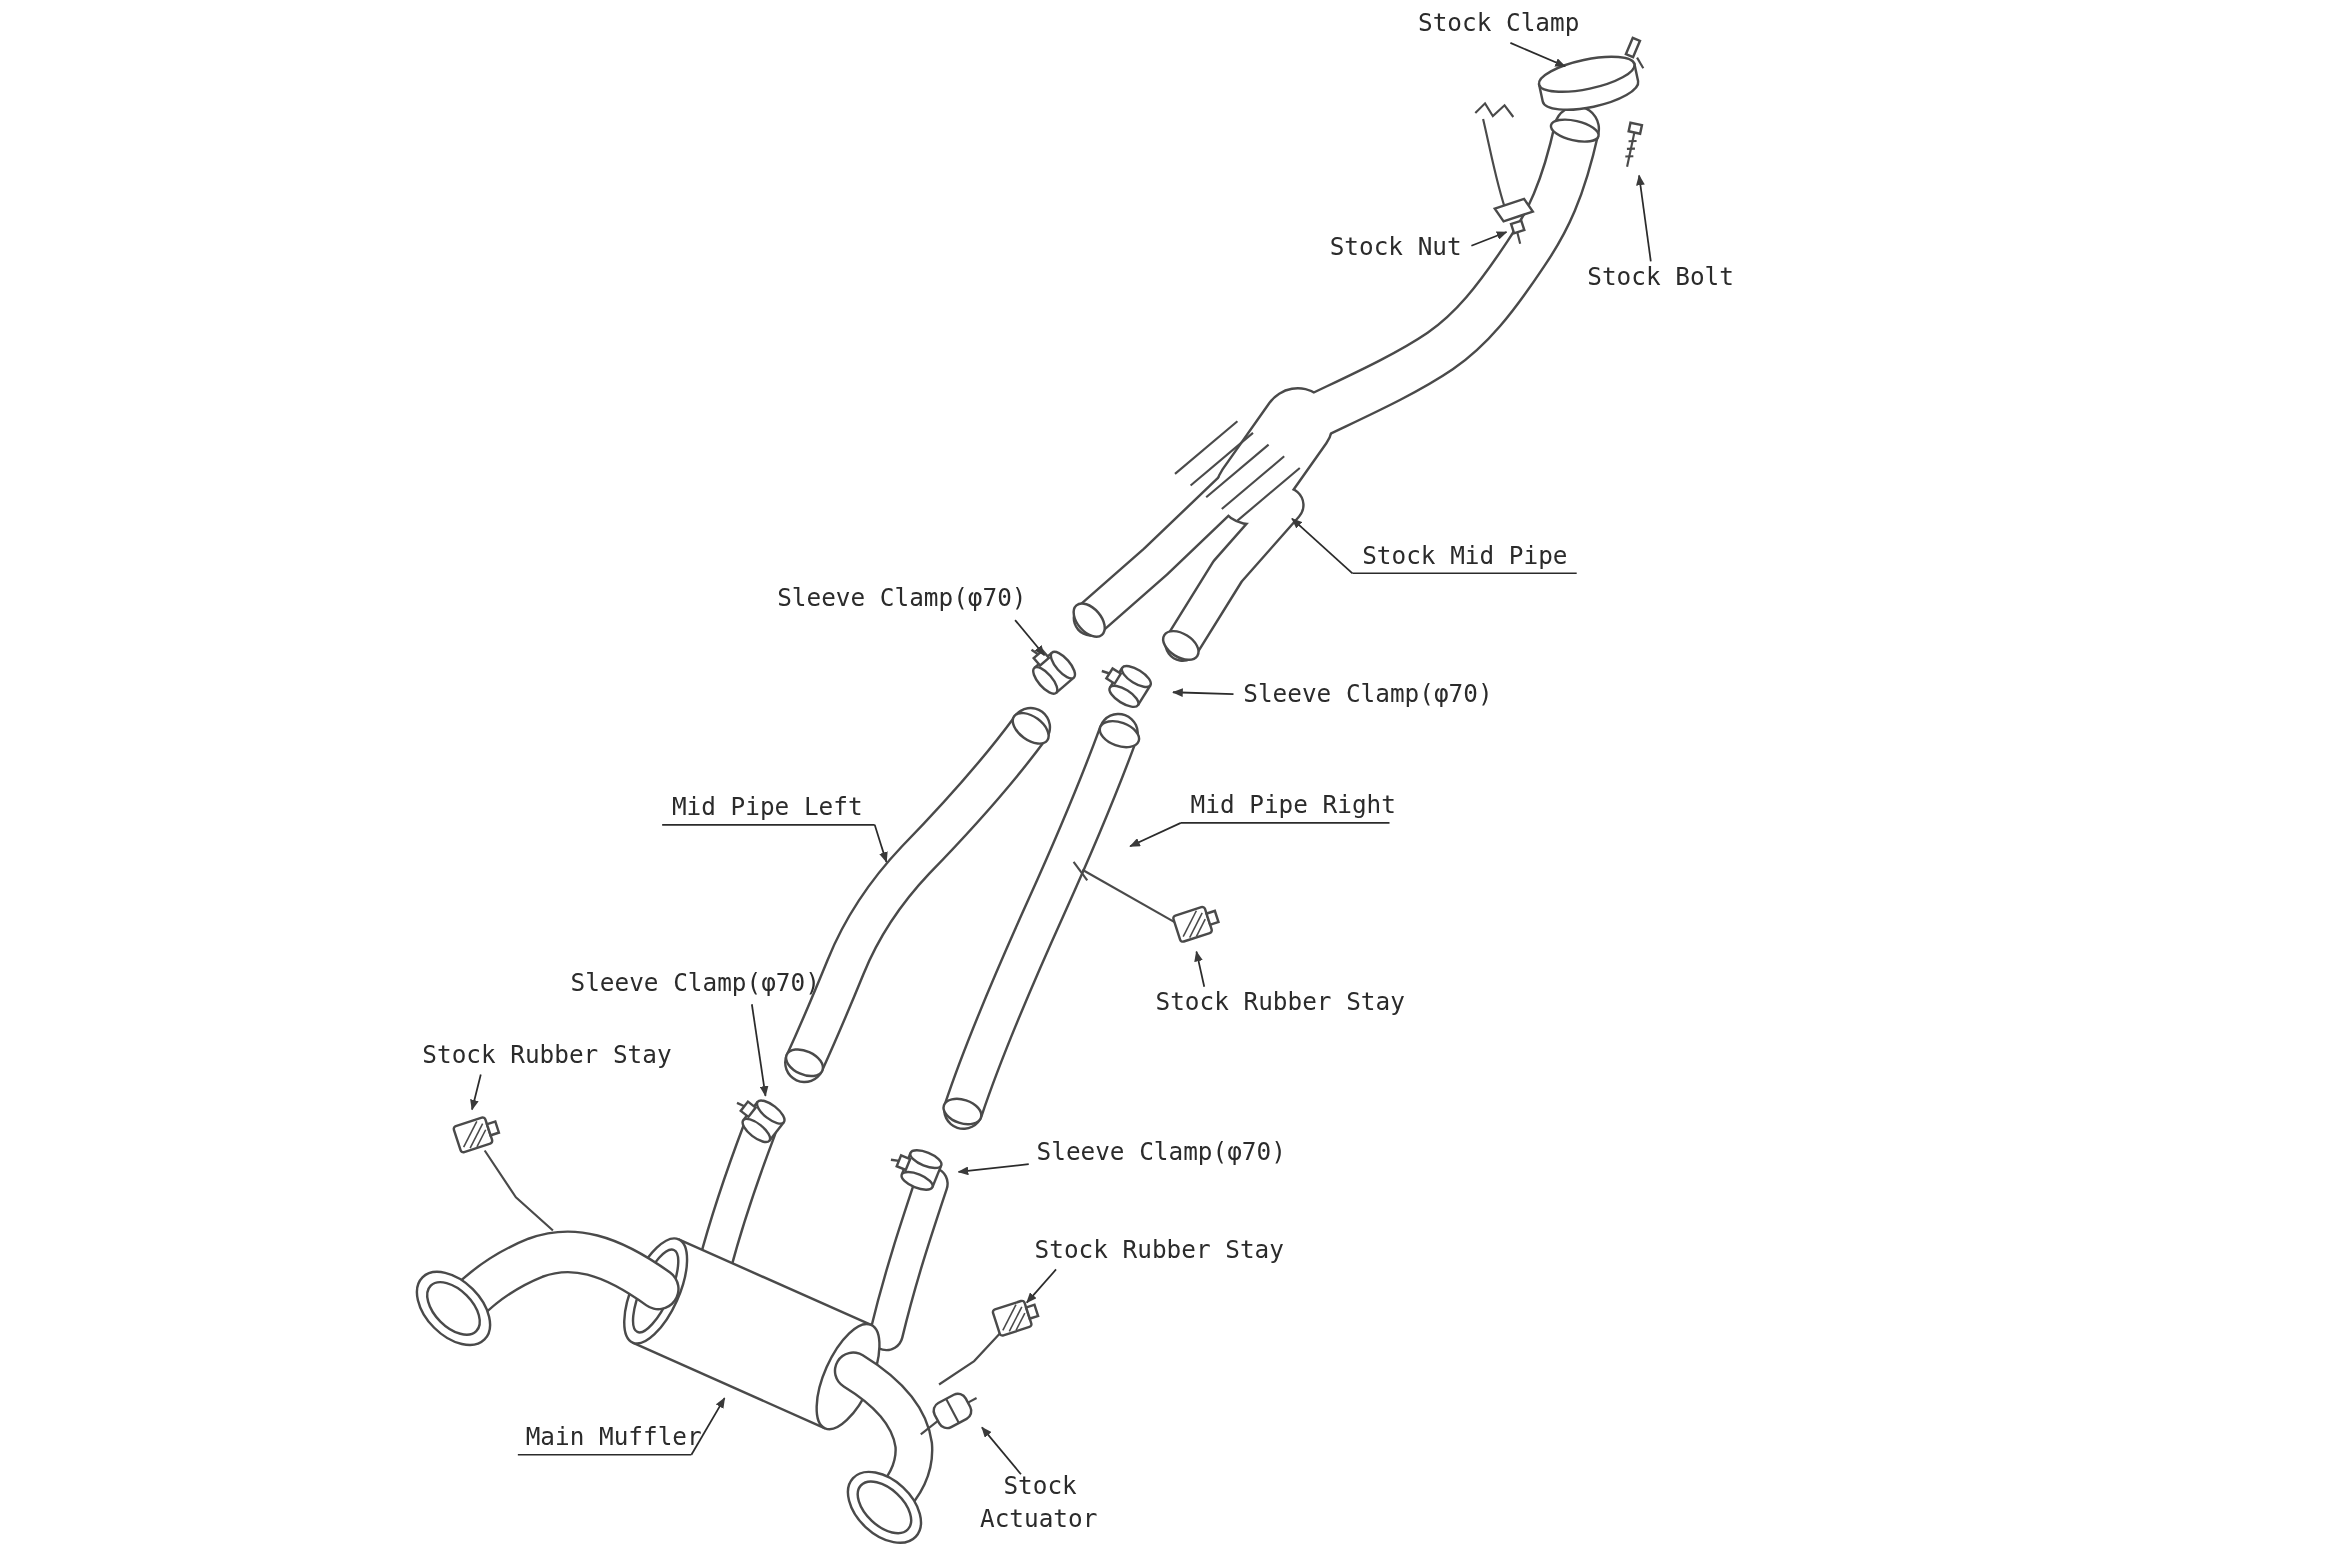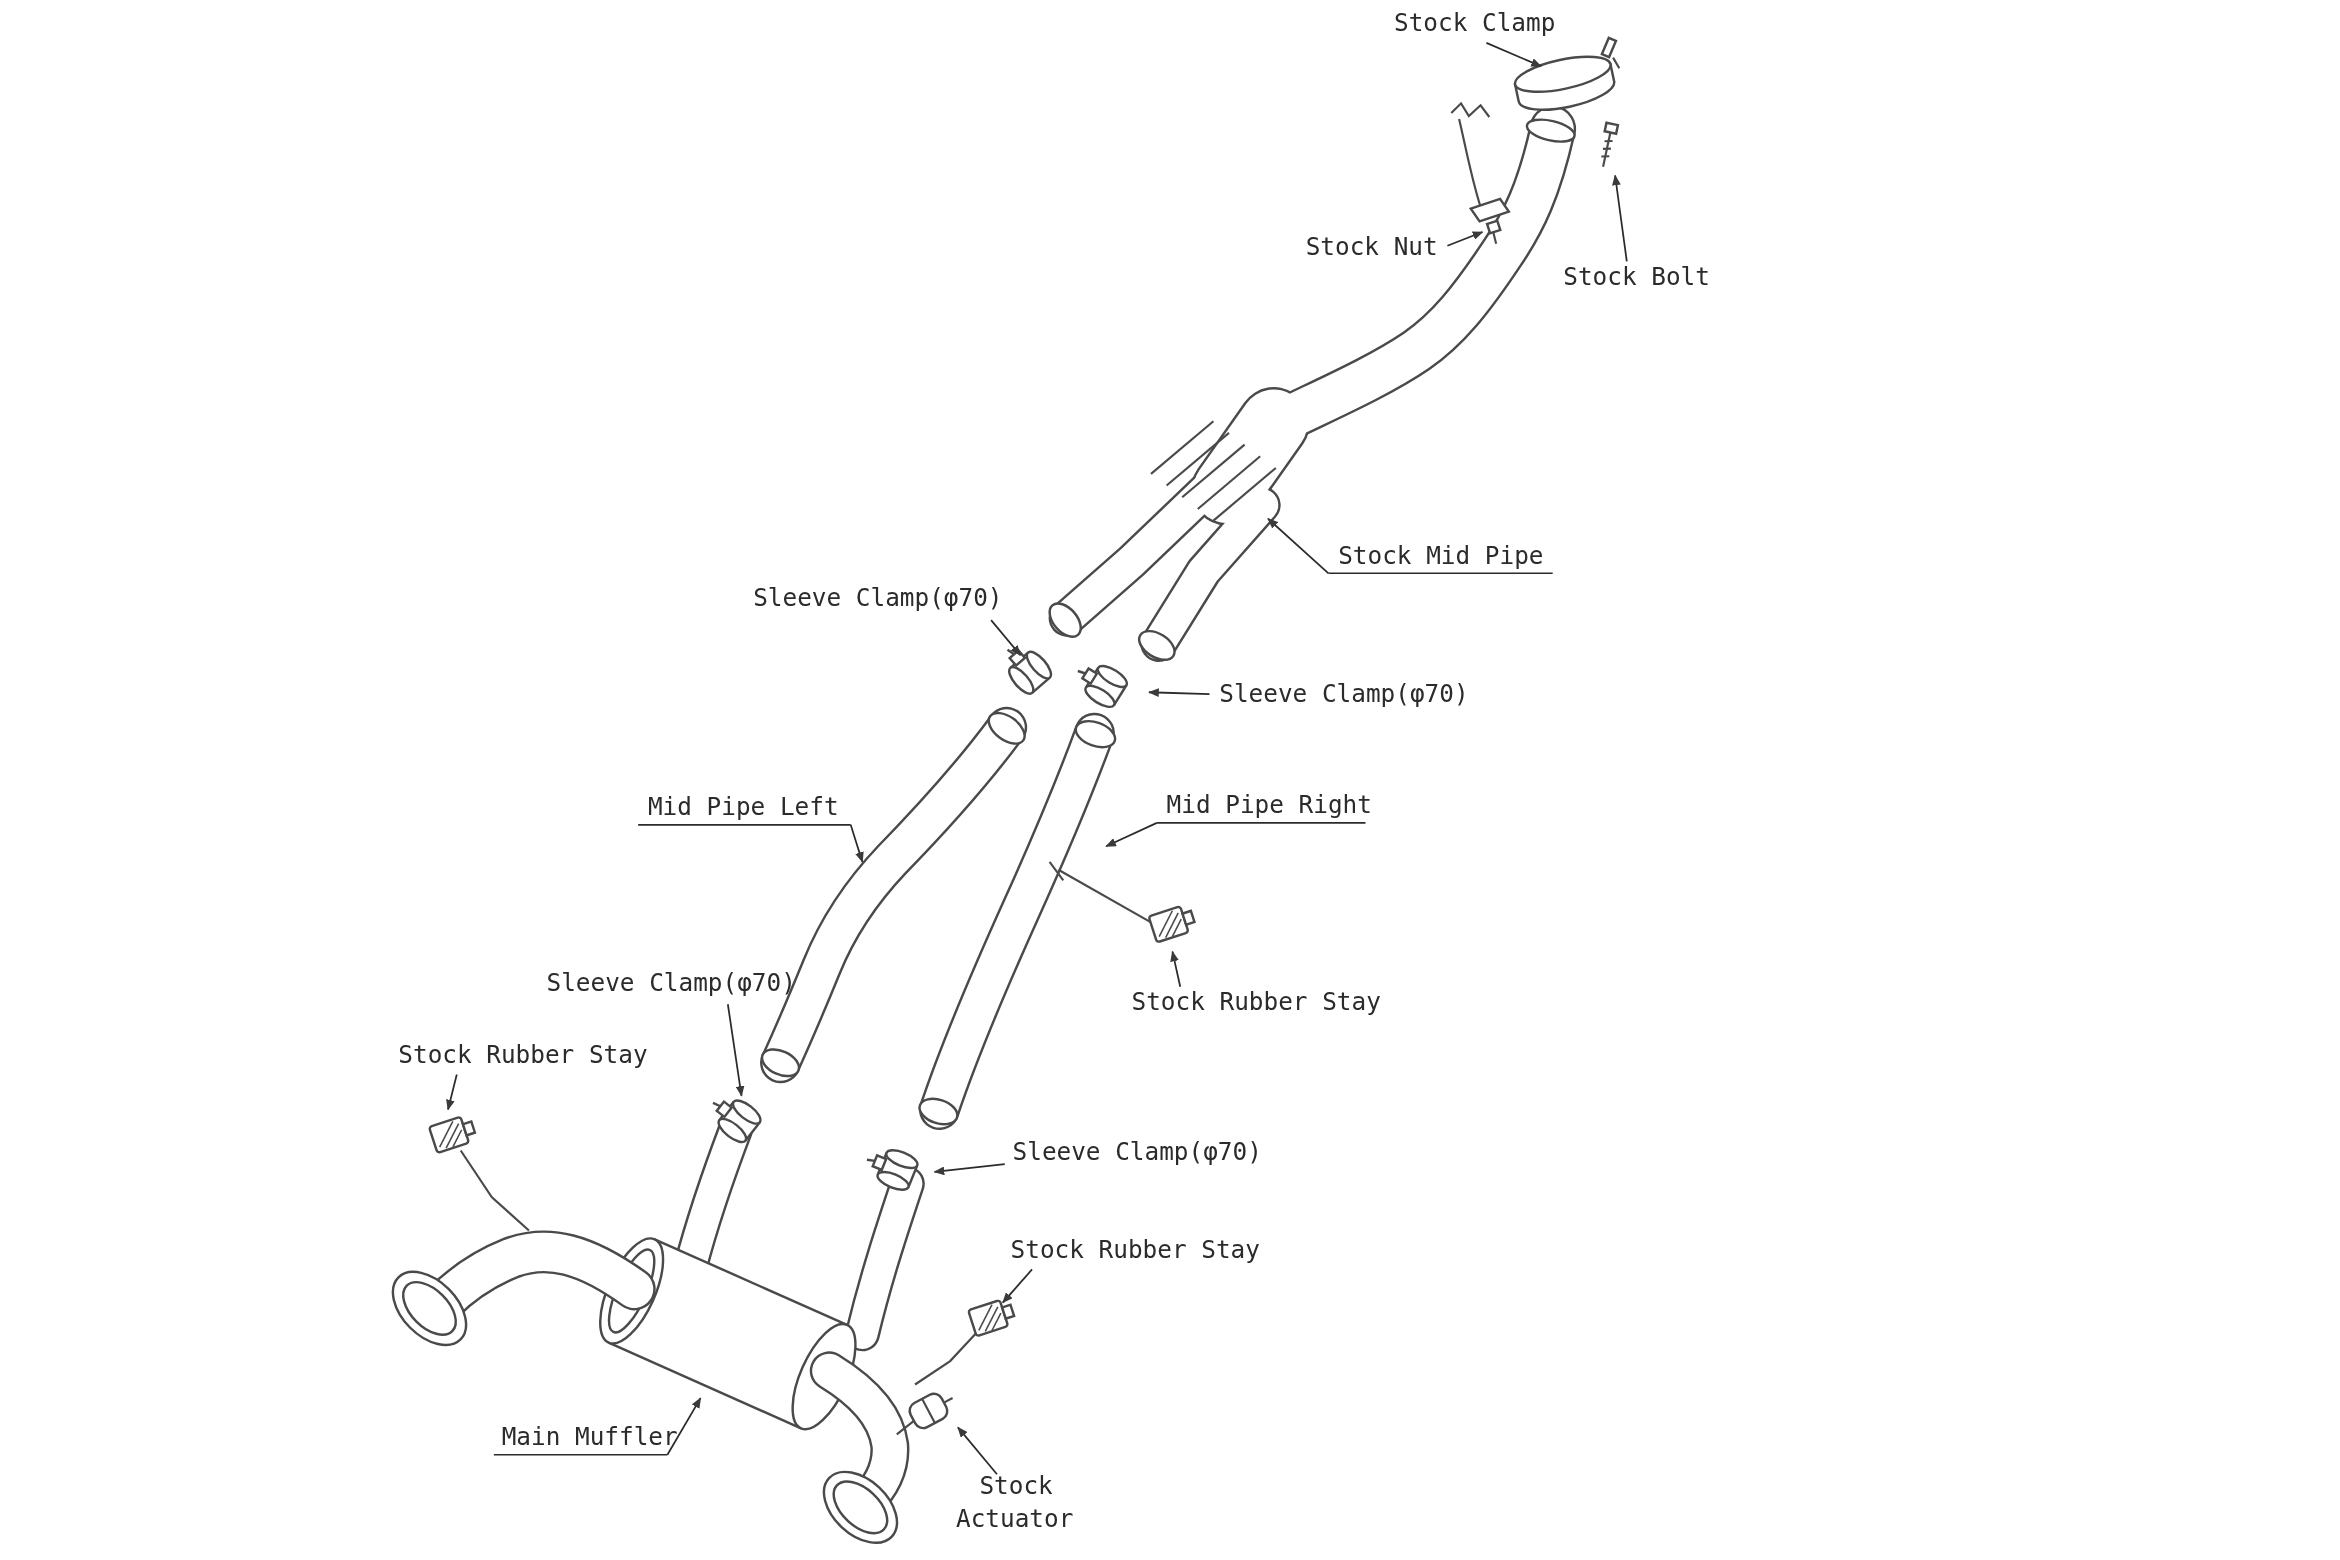--- a/index.html
+++ b/index.html
@@ -1,17 +1,17 @@
 <!DOCTYPE html>
 <html style="--bg: #ffffff; --line: #4a4a4a; --text: #2b2b2b;"><head>
 <meta charset="utf-8">
 <style>
   :root { --bg:#ffffff; --line:#4a4a4a; --text:#2b2b2b; }
   html,body { margin:0; padding:0; background:var(--bg); }
-  .stage { width:1869px; height:1560px; background:var(--bg); }
+  .stage { width:1869px; height:1560px; background:var(--bg);padding-left:24px; }
   svg { display:block; }
   .pd { stroke:var(--line); fill:none; stroke-linecap:round; stroke-linejoin:round; }
   .pw { stroke:#ffffff; fill:none; stroke-linecap:round; stroke-linejoin:round; }
   .ol { stroke:var(--line); stroke-width:2.5; fill:none; }
   .wf { stroke:var(--line); stroke-width:2.5; fill:#ffffff; }
   .thin { stroke:var(--line); stroke-width:2.2; fill:none; }
   .hatch { stroke:var(--line); stroke-width:2.2; }
   .lbl { font-family:"DejaVu Sans Mono","Liberation Mono",monospace; font-size:25px; fill:var(--text); }
   .leader { stroke:var(--text); stroke-width:1.8; fill:none; marker-end:url(#arrow); }
   .under { stroke:var(--text); stroke-width:1.6; }

